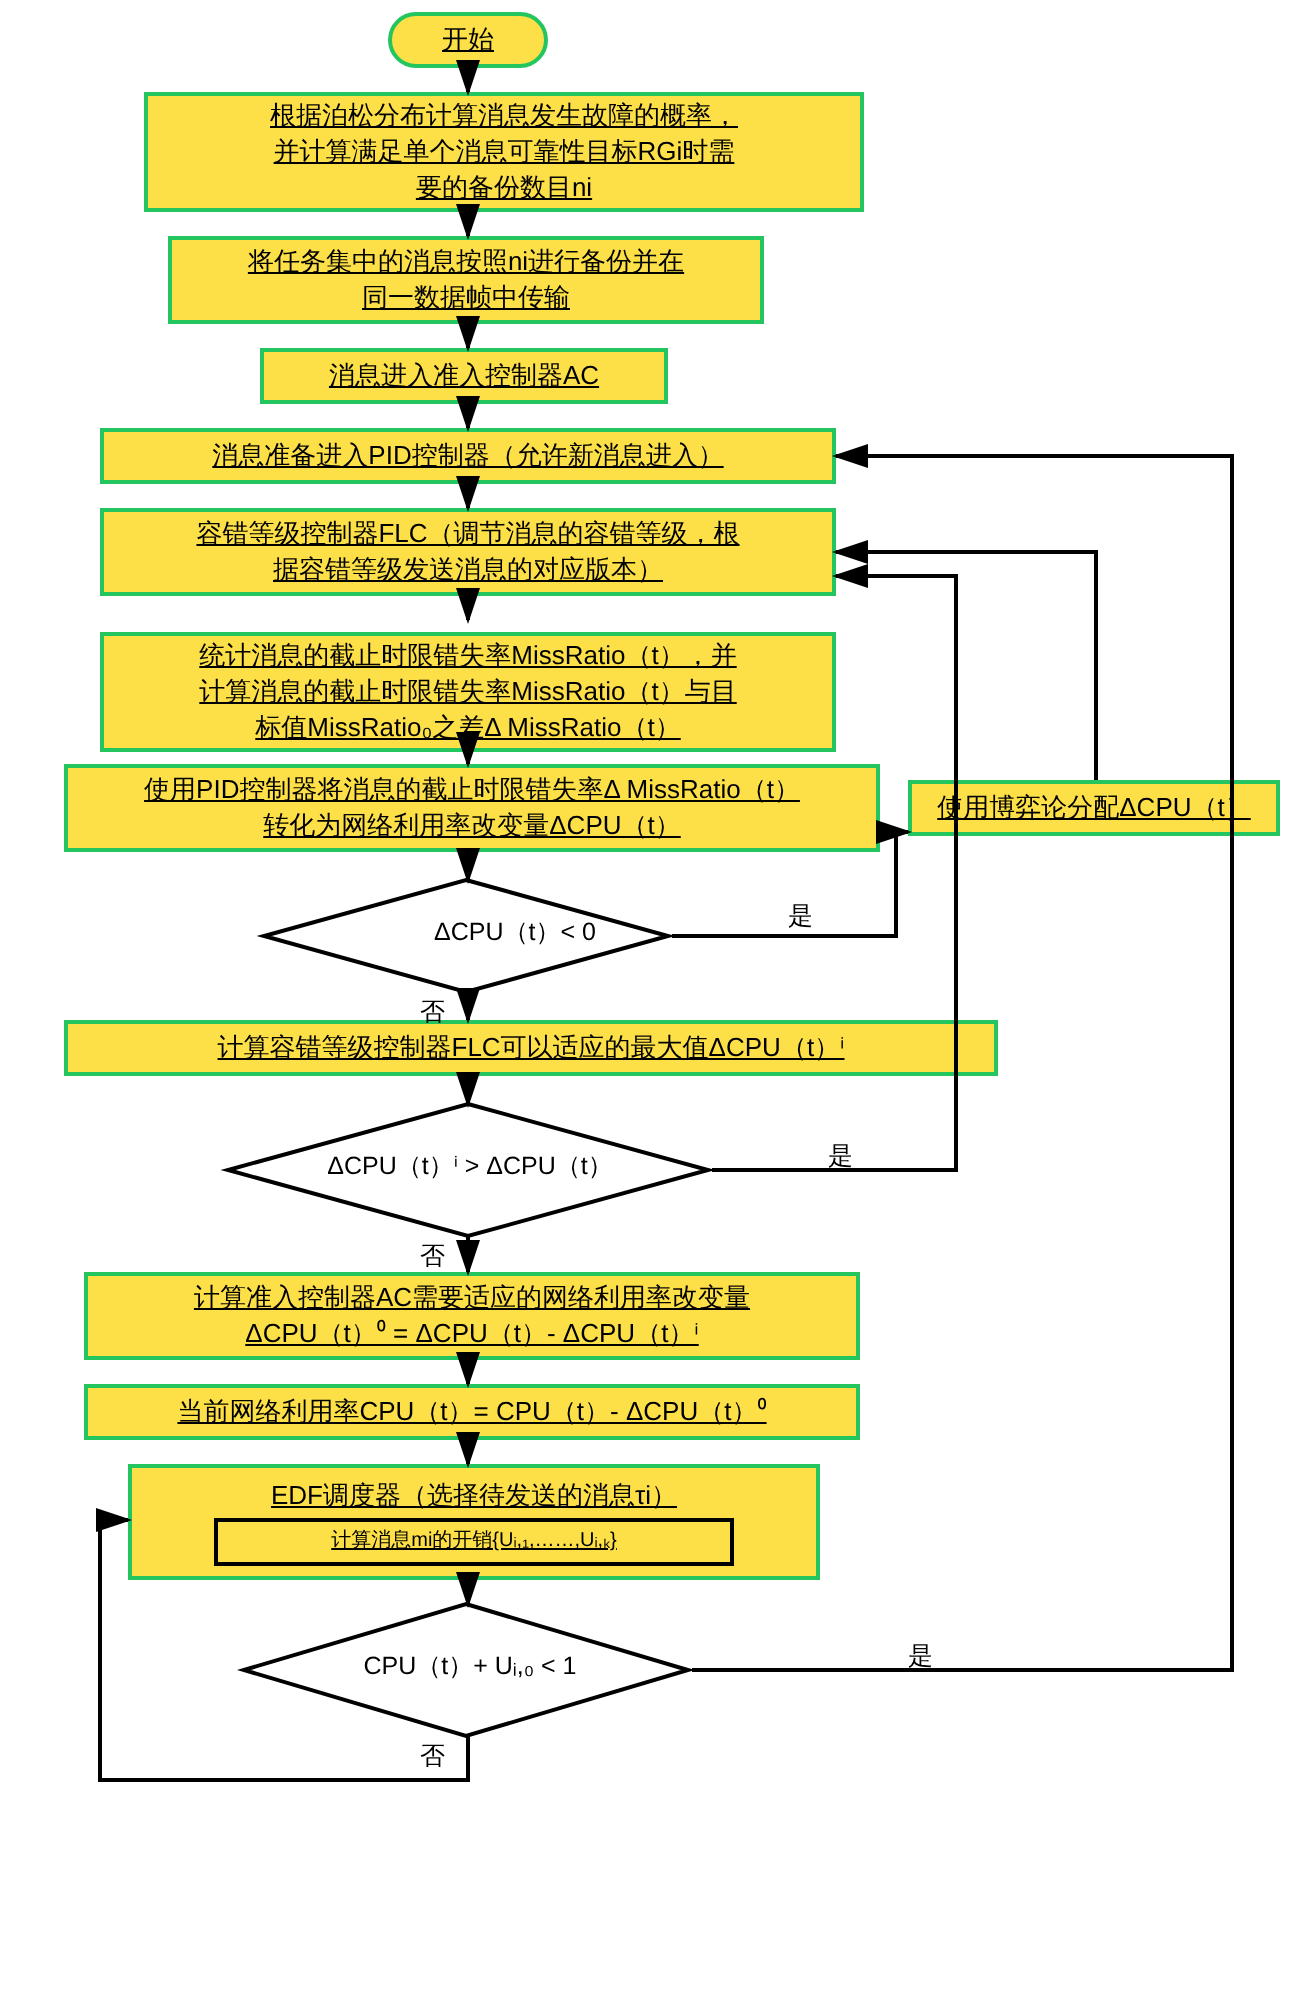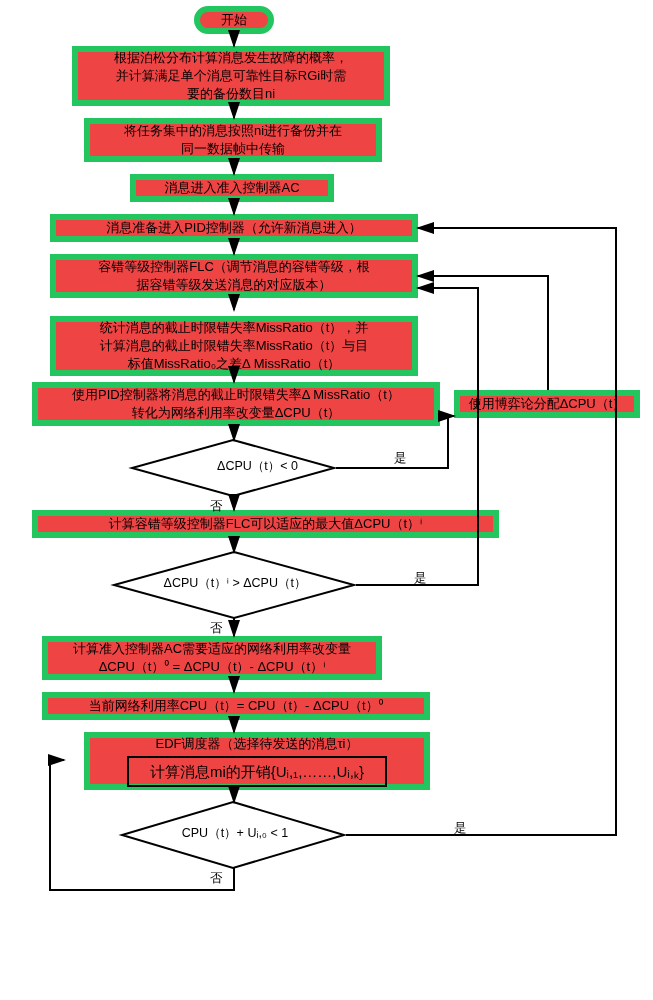--- a/index.html
+++ b/index.html
@@ -7,38 +7,39 @@
     font-family: "SimSun", "Microsoft YaHei", sans-serif;
     font-size: 13px;
     background: #fff;
     width: 653px;
     height: 1000px;
     position: relative;
     color: #000;
   }
   .node {
     position: absolute;
-    border: 6px solid #22c55e;
-    background: #ef4444;
+    border: 2px solid #22c55e;
+    background: #fde047;
     text-align: center;
     display: flex;
     flex-direction: column;
     justify-content: center;
     align-items: center;
     padding: 4px 8px;
     line-height: 1.4;
+    text-decoration: underline;
   }
   .terminator {
     border-radius: 18px;
   }
   .inner-box {
     border: 2px solid #000;
     padding: 3px 8px;
     margin-top: 2px;
-    font-size: 15px;
+    font-size: 10px;
   }
   svg.arrows {
     position: absolute;
     top: 0; left: 0;
     width: 653px; height: 1000px;
     pointer-events: none;
   }
   .diamond {
     position: absolute;
   }
@@ -49,21 +50,21 @@
     white-space: nowrap;
   }
 </style>
 </head>
 <body>
 
 <div class="node terminator" style="left:194px; top:6px; width:80px; height:28px;">
   <span>开始</span>
 </div>
 
-<div class="node" style="left:72px; top:46px; width:318px; height:60px; white-space:pre-line;">
+<div class="node" style="left:72px; top:46px; width:360px; height:60px; white-space:pre-line;">
   <span>根据泊松分布计算消息发生故障的概率，
 并计算满足单个消息可靠性目标RGi时需
 要的备份数目ni</span>
 </div>
 
 <div class="node" style="left:84px; top:118px; width:298px; height:44px; white-space:pre-line;">
   <span>将任务集中的消息按照ni进行备份并在
 同一数据帧中传输</span>
 </div>
 
@@ -92,30 +93,30 @@
 </div>
 
 <div class="node" style="left:454px; top:390px; width:186px; height:28px;">
   <span>使用博弈论分配ΔCPU（t）</span>
 </div>
 
 <div class="node" style="left:32px; top:510px; width:467px; height:28px;">
   <span>计算容错等级控制器FLC可以适应的最大值ΔCPU（t）ⁱ</span>
 </div>
 
-<div class="node" style="left:42px; top:636px; width:340px; height:44px; white-space:pre-line;">
+<div class="node" style="left:42px; top:636px; width:388px; height:44px; white-space:pre-line;">
   <span>计算准入控制器AC需要适应的网络利用率改变量
 ΔCPU（t）⁰ = ΔCPU（t）- ΔCPU（t）ⁱ</span>
 </div>
 
 <div class="node" style="left:42px; top:692px; width:388px; height:28px;">
   <span>当前网络利用率CPU（t）= CPU（t）- ΔCPU（t）⁰</span>
 </div>
 
-<div class="node" style="left:64px; top:732px; width:346px; height:58px; padding:4px 10px; align-items:stretch;margin-left:20px;">
+<div class="node" style="left:64px; top:732px; width:346px; height:58px; padding:4px 10px; align-items:stretch;">
   <span style="text-align:center;">EDF调度器（选择待发送的消息τi）</span>
   <div class="inner-box" style="align-self:center; width:260px; text-align:center;">
     <span>计算消息mi的开销{Uᵢ,₁,……,Uᵢ,ₖ}</span>
   </div>
 </div>
 
 <svg class="diamond" style="left:128px; top:438px; width:210px; height:60px;">
   <polygon points="105,2 206,30 105,58 4,30"></polygon>
 </svg>
 <div class="dlabel" style="left:172px; top:458px; width:126px; text-align:right;">ΔCPU（t）&lt; 0</div>

